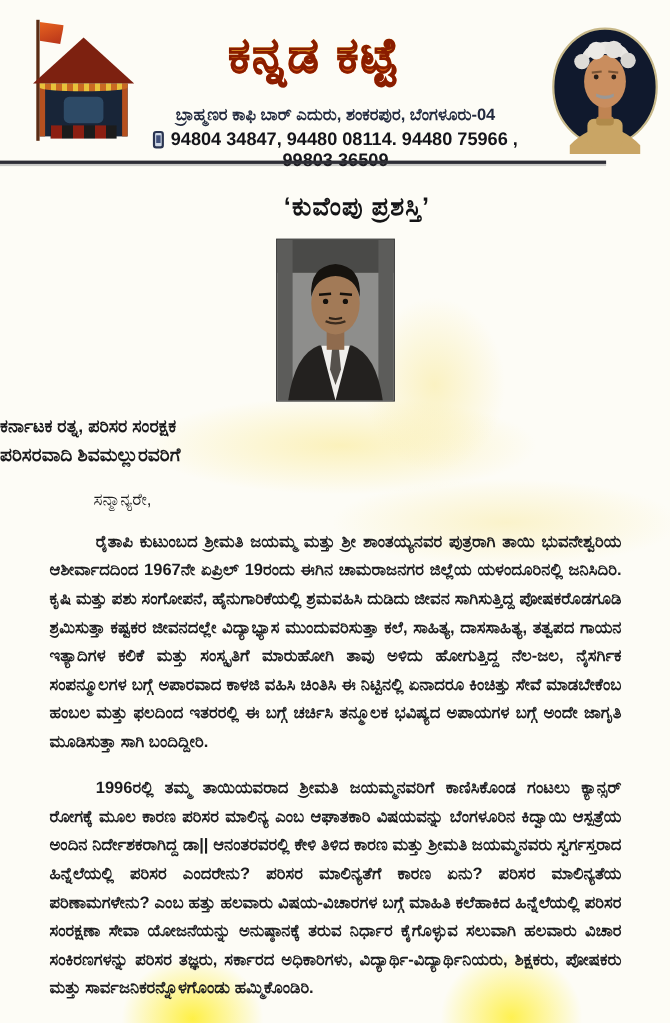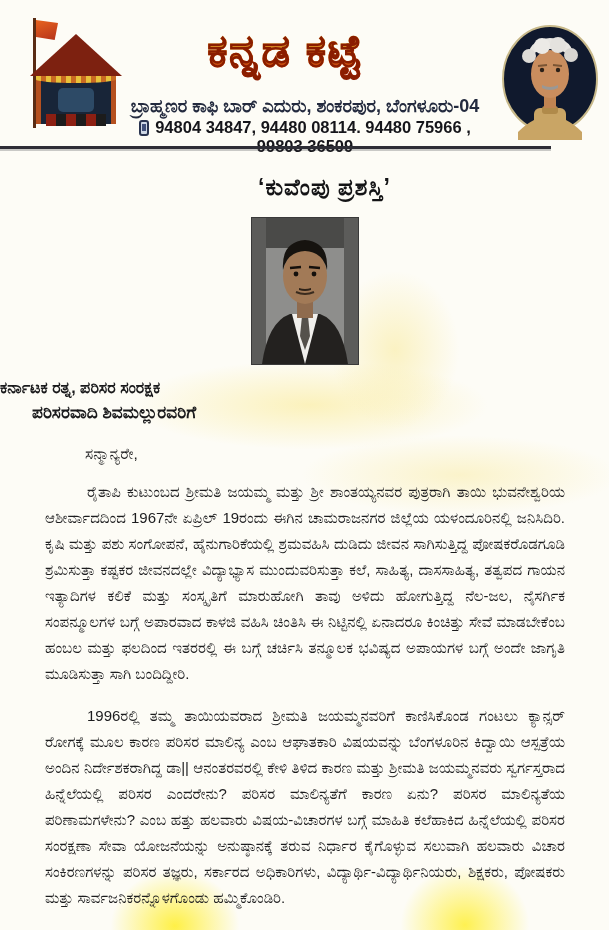--- a/index.html
+++ b/index.html
@@ -29,21 +29,21 @@
     position:absolute; left:150px; right:130px; top:26px;
     text-align:center;
     font-size:44px; font-weight:bold; letter-spacing:2px;
     background:linear-gradient(#fff1a0 5%, #ffd83d 30%, #f4891e 62%, #e03a10 95%);
     -webkit-background-clip:text; background-clip:text; color:transparent;
     text-shadow:0 0 1px rgba(138,29,0,.35);
     -webkit-text-stroke:1px #8a1d00;
   }
   .address {
     position:absolute; left:120px; width:370px; top:96px;
-    text-align:center; font-size:18px; font-weight:bold; color:#232a3e;
+    text-align:center; font-size:15px; font-weight:bold; color:#232a3e;
   }
   .phones {
     position:absolute; left:120px; width:370px; top:118px;
     text-align:center; font-size:16.5px; font-weight:bold; color:#15151a;
   }
   .phone-glyph {
     display:inline-block; width:10px; height:16px; margin-right:6px;
     border:2px solid #2a3450; border-radius:3px; background:#cfd8e6;
     vertical-align:-3px; position:relative;
   }
@@ -66,24 +66,24 @@
     background:repeating-linear-gradient(90deg,#8c1f12 0 10px,#1c1c1c 10px 20px); }
 
   
   .elder { position:absolute; left:498px; top:22px; width:104px; height:118px; }
 
   
   .doc-title { margin-top:24px; text-align:center; font-size:23px; font-weight:bold; color:#141416; letter-spacing:1px;margin-left:40px; }
   .photo-wrap { position:relative; width:108px; height:148px; margin:16px auto 0 auto; border:1px solid #3a3a3a; background:#9a9a98; }
   .caption { text-align:left; font-weight:bold; color:#19191b; position:relative; z-index:2; }
   .caption-1 { margin-top:14px; font-size:16px; }
-  .caption-2 { margin-top:6px; font-size:17px;padding-left:32px; }
+  .caption-2 { margin-top:6px; font-size:17px; }
   .letter { position:relative; z-index:2; padding:0 44px 0 45px; }
   .salutation { margin-top:22px; padding-left:40px; font-size:15.5px; font-weight:normal; }
-  .letter p { margin-top:16px; font-size:15px; line-height:26px; text-align:justify; text-indent:42px; }
+  .letter p { margin-top:16px; font-size:15px; line-height:26px; text-align:justify; text-indent:42px;font-weight:bold; }
 </style>
 </head>
 <body>
 
 <div class="artifact blob-caption"></div>
 <div class="artifact blob-salutation"></div>
 <div class="artifact blob-photoRight"></div>
 <div class="artifact blob-bottom1"></div>
 <div class="artifact blob-bottom2"></div>
 

